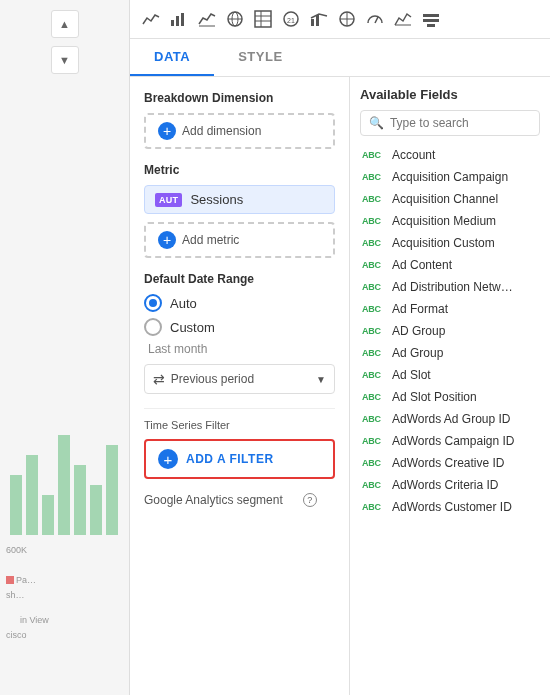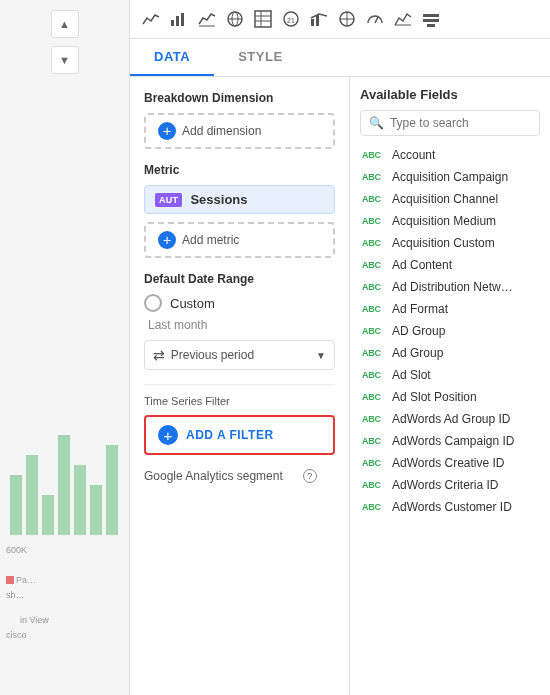--- a/index.html
+++ b/index.html
@@ -167,21 +167,21 @@
       font-size: 9px;
       font-weight: 700;
       padding: 2px 4px;
       border-radius: 2px;
       letter-spacing: 0.3px;
     }
 
     .metric-name {
       font-size: 13px;
       color: #333;
-      font-weight: 700;
+      font-weight: 400;
     }
 
     
     .date-range-section {
       margin-top: 12px;
       margin-bottom: 8px;
     }
 
     .radio-option {
       display: flex;
@@ -511,20 +511,26 @@
         <span class="metric-badge">AUT</span>
         <span class="metric-name">Sessions</span>
       </div>
       <button class="add-btn">
         <div class="plus-circle">+</div>
         <span>Add metric</span>
       </button>
 
       <div class="date-range-section">
         <div class="section-label">Default Date Range</div>
+        <div class="radio-option">
+          <div class="radio-outer">
+            <div class="radio-inner"></div>
+          </div>
+          <span class="radio-label">Auto</span>
+        </div>
         <div class="radio-option">
           <div class="radio-outer empty"></div>
           <span class="radio-label">Custom</span>
         </div>
         <div class="last-month-text">Last month</div>
 
         <div class="period-dropdown">
           <span class="period-icon">⇄</span>
           <span class="period-label">Previous period</span>
           <span class="dropdown-arrow">▼</span>

